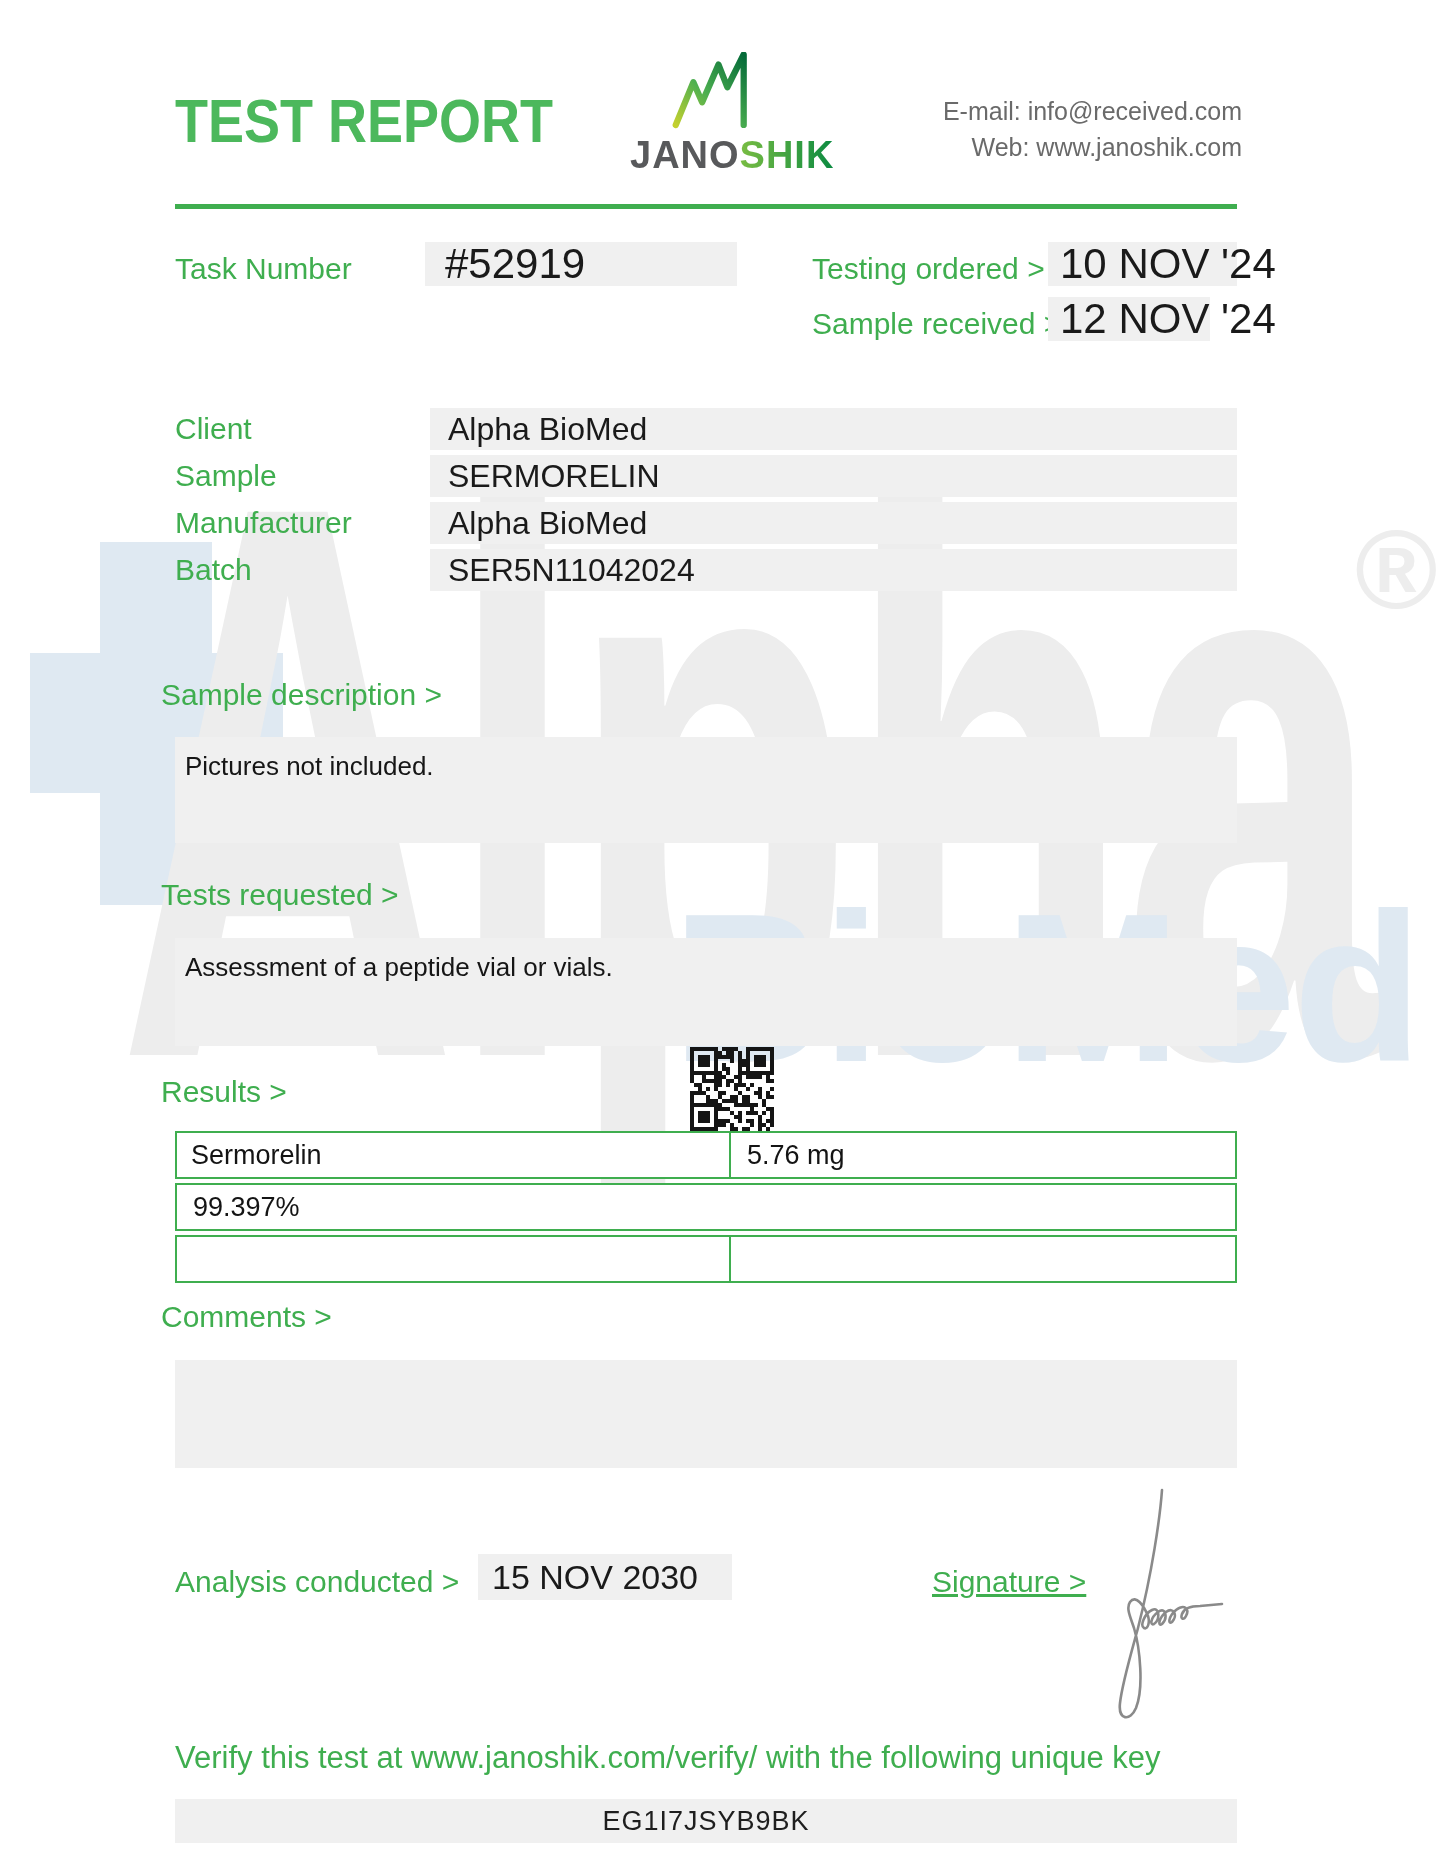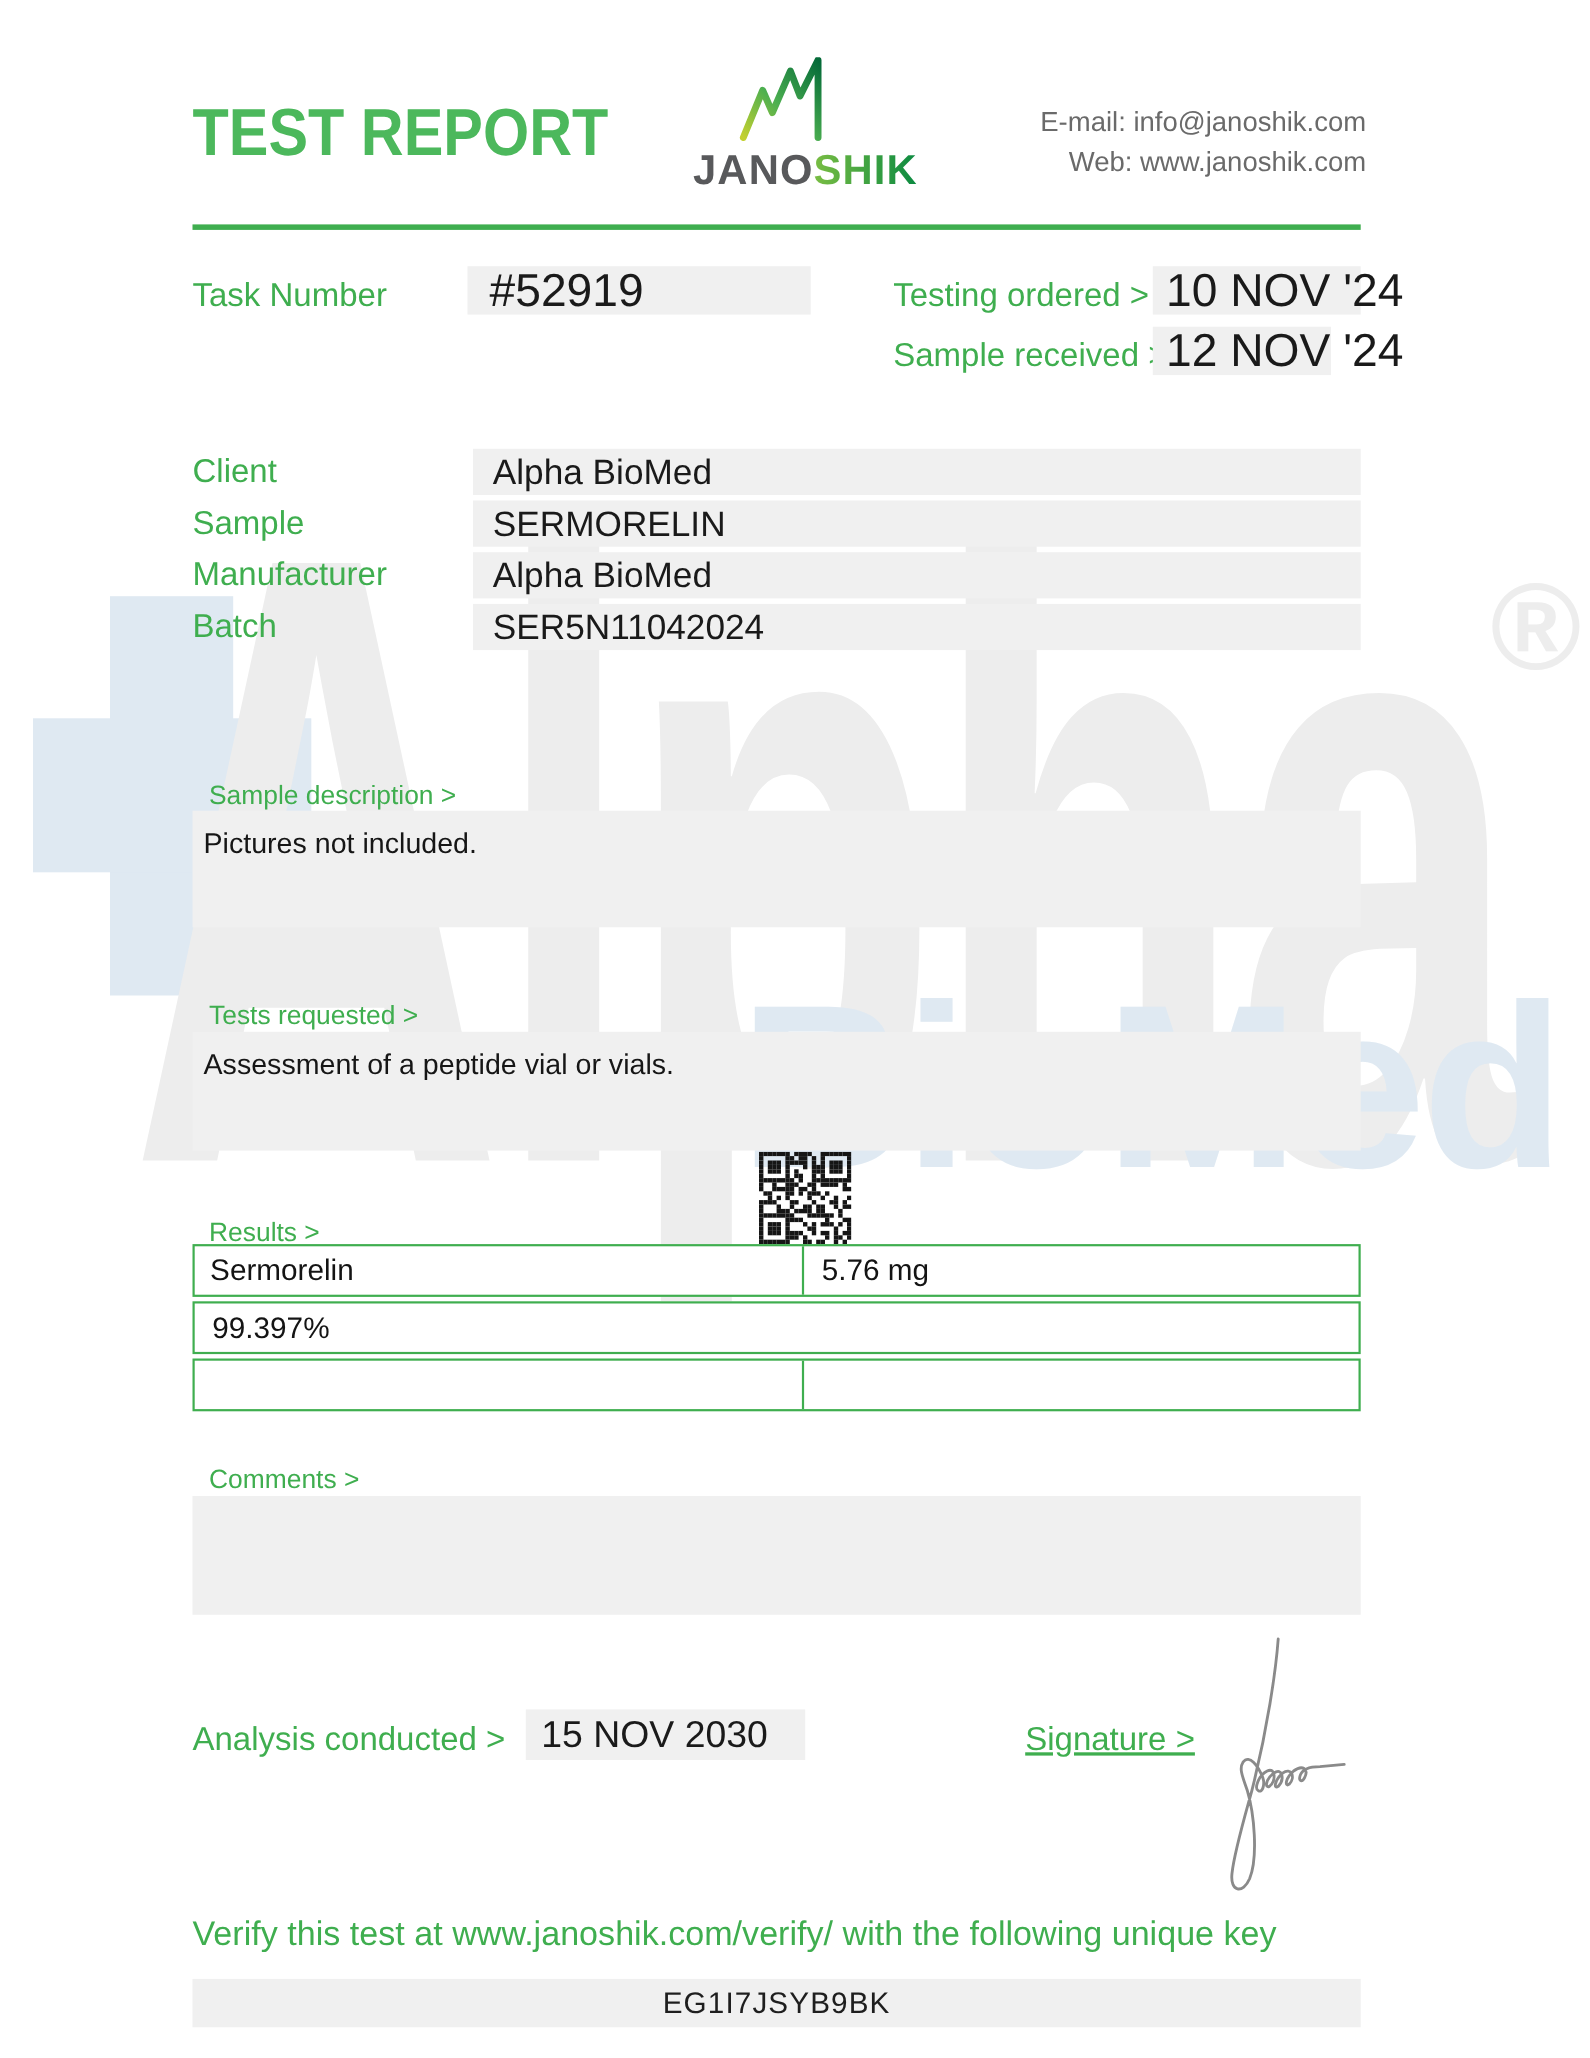--- a/index.html
+++ b/index.html
@@ -38,21 +38,21 @@
   .glabel{color:var(--green);font-size:30px;white-space:nowrap;}
   .vbox{background:var(--box);font-size:42px;color:var(--text-dark);white-space:nowrap;}
   .task-label{left:175px;top:248px;line-height:42px;}
   .task-box{left:425px;top:242px;width:312px;height:44px;line-height:44px;padding-left:20px;box-sizing:border-box;}
   .ord-label{left:812px;top:248px;line-height:42px;}
   .ord-box{left:1048px;top:242px;width:189px;height:44px;line-height:44px;padding-left:12px;box-sizing:border-box;}
   .rec-label{left:812px;top:303px;line-height:42px;}
   .rec-box{left:1048px;top:297px;width:162px;height:44px;line-height:44px;padding-left:12px;box-sizing:border-box;}
   .d-label{left:175px;font-size:30px;line-height:42px;}
   .d-box{left:430px;width:807px;height:42px;line-height:42px;font-size:32px;padding-left:18px;box-sizing:border-box;}
-  .sec-label{left:190px;font-size:24px;margin-top:32px;}
+  .sec-label{left:161px;font-size:30px;}
   .big-box{left:175px;width:1062px;background:var(--box);font-size:26px;color:#161616;
            padding:14px 10px;box-sizing:border-box;}
   .qr{left:690px;top:1047px;width:84px;height:84px;}
   .rtable{left:175px;top:1131px;width:1062px;}
   .trow{display:flex;border:2px solid var(--green);height:44px;margin-bottom:4px;box-sizing:content-box;background:#fff;}
   .tcell1{width:554px;border-right:2px solid var(--green);line-height:44px;padding-left:14px;font-size:27px;color:#141414;box-sizing:border-box;}
   .tcell2{flex:1;line-height:44px;padding-left:16px;font-size:27px;color:#141414;}
   .an-label{left:175px;top:1560px;line-height:44px;}
   .an-box{left:478px;top:1554px;width:254px;height:46px;line-height:46px;font-size:34px;padding-left:14px;box-sizing:border-box;}
   .sig-label{left:932px;top:1560px;line-height:44px;text-decoration:underline;}
@@ -84,21 +84,21 @@
         </linearGradient>
       </defs>
       <path d="M6 58 L20 24 L27 40 L40 10 L47 28 L60 2 L60 58" fill="none" stroke="url(#lg)" stroke-width="5" stroke-linecap="round" stroke-linejoin="round"></path>
     </svg>
   </div>
   <div class="abs ct logo-word">
     <span class="gray">JANO</span><span class="grn">SHIK</span>
   </div>
 
   <div class="abs ct contact">
-    <div><span>E-mail: </span><span>info@janoshik.com</span></div>
+    <div><span>E-mail: </span><span>info@received.com</span></div>
     <div><span>Web: </span><span>www.janoshik.com</span></div>
   </div>
 
   <div class="abs ct divider"></div>
 
   <div class="abs ct glabel task-label">Task Number</div>
   <div class="abs ct vbox task-box">#52919</div>
   <div class="abs ct glabel ord-label">Testing ordered  &gt;</div>
   <div class="abs ct vbox ord-box">10 NOV '24</div>
   <div class="abs ct glabel rec-label">Sample received &gt;</div>

